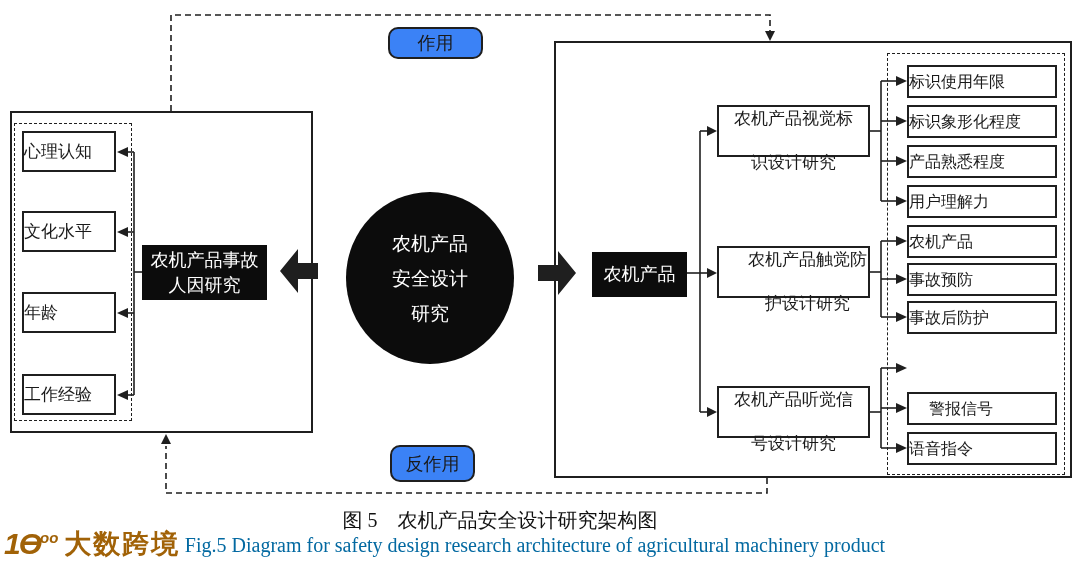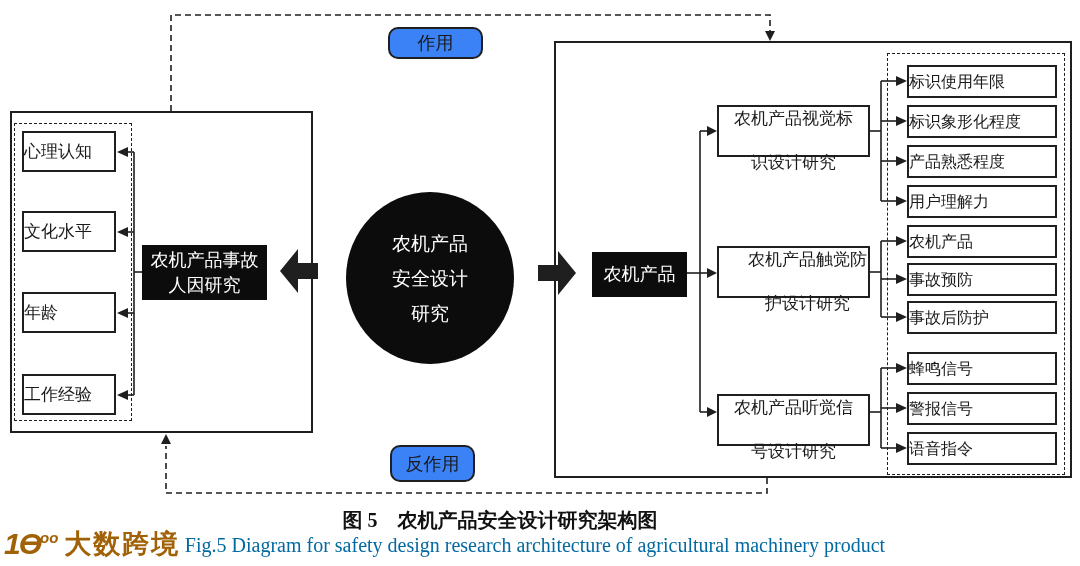--- a/index.html
+++ b/index.html
@@ -71,21 +71,21 @@
     justify-content:center;
     font-size:18px;
   }
   .pill.action   { left:388px; top:27px;  width:95px; height:32px; }
   .pill.reaction { left:390px; top:445px; width:85px; height:37px; }
 
   .caption-zh {
     position:absolute; left:0; top:507px; width:1000px;
     text-align:center;
     font-family:"Liberation Serif","DejaVu Serif",serif;
-    font-size:20px; color:#111;font-weight:bold;
+    font-size:20px; color:#111;
   }
   .caption-en {
     position:absolute; left:0; top:534px; width:1070px;
     text-align:center;
     font-family:"Liberation Serif","DejaVu Serif",serif;
     font-size:20px; color:#0369a1;
   }
 
   .watermark {
     position:absolute; left:4px; top:526px;
@@ -211,21 +211,21 @@
   </div>
 
   <div class="box midbox" style="top:105px;">
     <span>农机产品视觉标</span>
     <span>识设计研究</span>
   </div>
   <div class="box midbox" style="top:246px;padding-left:28px;">
     <span>农机产品触觉防</span>
     <span>护设计研究</span>
   </div>
-  <div class="box midbox" style="top:394px;">
+  <div class="box midbox" style="top:386px;">
     <span>农机产品听觉信</span>
     <span>号设计研究</span>
   </div>
 
   <div class="box leaf" style="top:65px;">
     <span>标识使用年限</span>
     </div>
   <div class="box leaf" style="top:105px;">
     <span>标识象形化程度</span>
     </div>
@@ -237,24 +237,21 @@
     </div>
   <div class="box leaf" style="top:225px;">
     <span>农机产品</span>
     </div>
   <div class="box leaf" style="top:263px;">
     <span>事故预防</span>
     </div>
   <div class="box leaf" style="top:301px;">
     <span>事故后防护</span>
     </div>
-  <div class="box leaf" style="top:352px;">
-    <span>蜂鸣信号</span>
-    </div>
-  <div class="box leaf" style="top:392px;">
+  <div class="box leaf" style="top:392px;padding-left:20px;">
     <span>警报信号</span>
     </div>
   <div class="box leaf" style="top:432px;">
     <span>语音指令</span>
     </div>
 
   <div class="pill action">
     <span>作用</span>
   </div>
   <div class="pill reaction">

